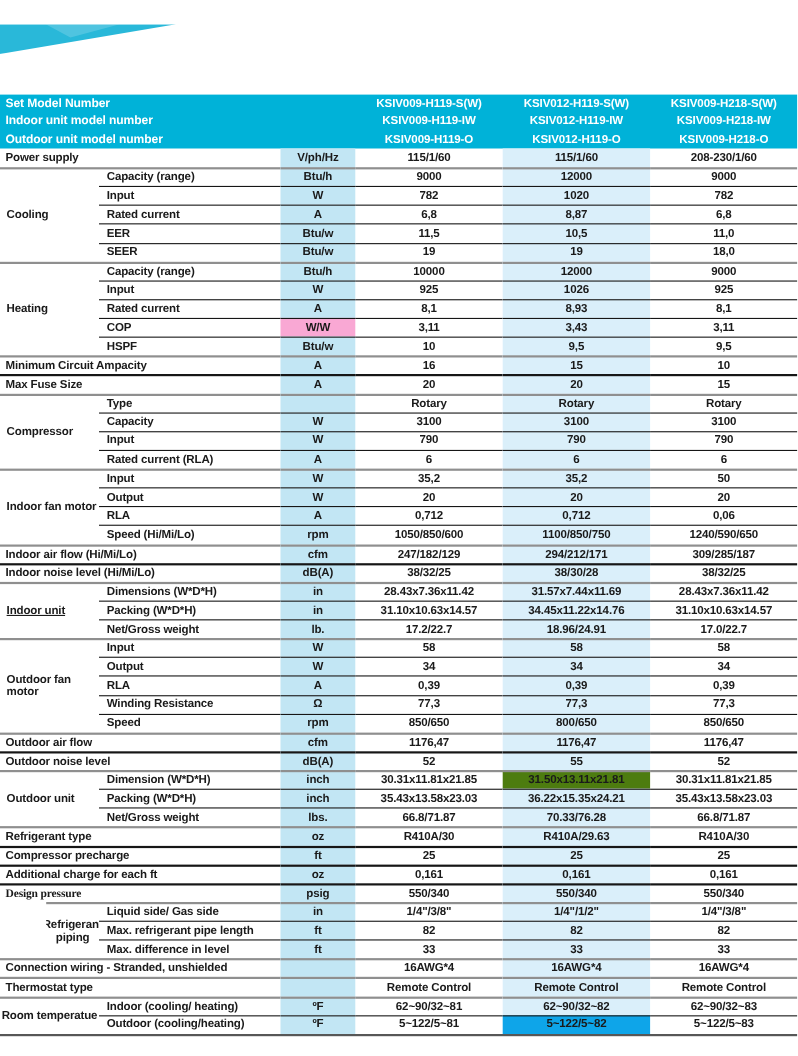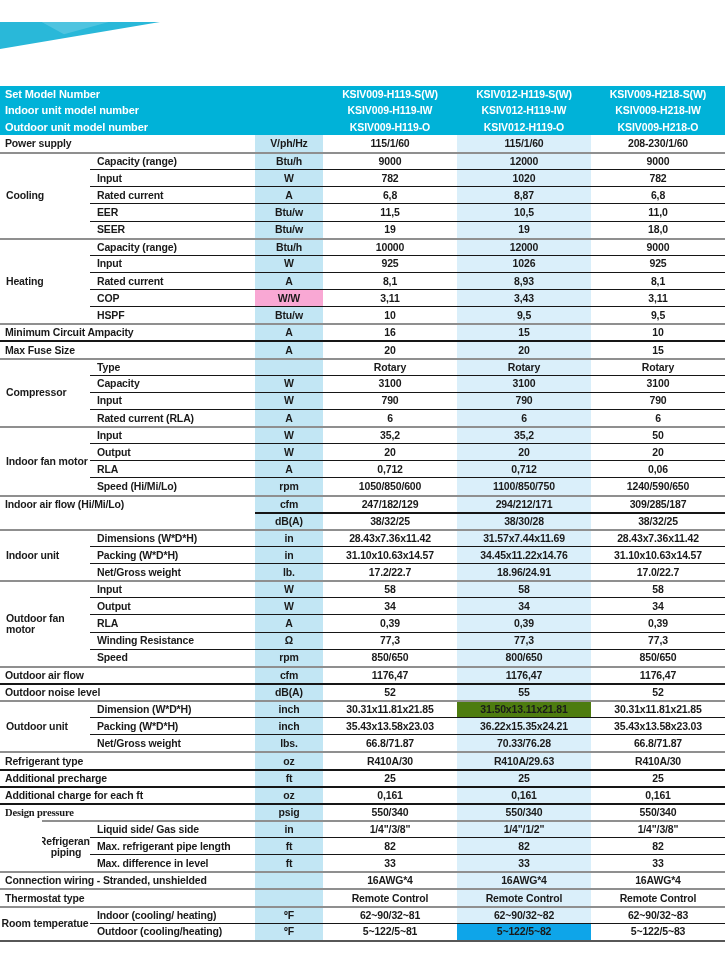--- a/index.html
+++ b/index.html
@@ -183,25 +183,26 @@
         <div class="c l sr" style="grid-row: 21;">Speed (Hi/Mi/Lo)</div>
         <div class="c u sr" style="background: rgb(194, 230, 244); grid-row: 21;">rpm</div>
         <div class="c v4 sr" style="grid-row: 21;">1050/850/600</div>
         <div class="c v5 sr" style="background: rgb(218, 239, 250); grid-row: 21;">1100/850/750</div>
         <div class="c v6 sr" style="grid-row: 21;">1240/590/650</div>
         <div class="c lm sg" style="grid-row: 22;">Indoor air flow (Hi/Mi/Lo)</div>
         <div class="c u sg" style="background: rgb(194, 230, 244); grid-row: 22;">cfm</div>
         <div class="c v4 sg" style="grid-row: 22;">247/182/129</div>
         <div class="c v5 sg" style="background: rgb(218, 239, 250); grid-row: 22;">294/212/171</div>
         <div class="c v6 sg" style="grid-row: 22;">309/285/187</div>
+        <div class="c lm sb" style="grid-row: 23;">Indoor noise level (Hi/Mi/Lo)</div>
         <div class="c u sb" style="background: rgb(194, 230, 244); grid-row: 23;">dB(A)</div>
         <div class="c v4 sb" style="grid-row: 23;">38/32/25</div>
         <div class="c v5 sb" style="background: rgb(218, 239, 250); grid-row: 23;">38/30/28</div>
         <div class="c v6 sb" style="grid-row: 23;">38/32/25</div>
-        <div class="c g sg" style="grid-row: 24 / span 3;">Indoor unit</div>
+        <div class="c g sg" style="grid-row: 24 / span 3; text-decoration: underline;">Indoor unit</div>
         <div class="c l sg" style="grid-row: 24;">Dimensions (W*D*H)</div>
         <div class="c u sg" style="background: rgb(194, 230, 244); grid-row: 24;">in</div>
         <div class="c v4 sg" style="grid-row: 24;">28.43x7.36x11.42</div>
         <div class="c v5 sg" style="background: rgb(218, 239, 250); grid-row: 24;">31.57x7.44x11.69</div>
         <div class="c v6 sg" style="grid-row: 24;">28.43x7.36x11.42</div>
         <div class="c l sr" style="grid-row: 25;">Packing  (W*D*H)</div>
         <div class="c u sr" style="background: rgb(194, 230, 244); grid-row: 25;">in</div>
         <div class="c v4 sr" style="grid-row: 25;">31.10x10.63x14.57</div>
         <div class="c v5 sr" style="background: rgb(218, 239, 250); grid-row: 25;">34.45x11.22x14.76</div>
         <div class="c v6 sr" style="grid-row: 25;">31.10x10.63x14.57</div>
@@ -260,21 +261,21 @@
         <div class="c l sr" style="grid-row: 36;">Net/Gross weight</div>
         <div class="c u sr" style="background: rgb(194, 230, 244); grid-row: 36;">lbs.</div>
         <div class="c v4 sr" style="grid-row: 36;">66.8/71.87</div>
         <div class="c v5 sr" style="background: rgb(218, 239, 250); grid-row: 36;">70.33/76.28</div>
         <div class="c v6 sr" style="grid-row: 36;">66.8/71.87</div>
         <div class="c lm sg" style="grid-row: 37;">Refrigerant type</div>
         <div class="c u sg" style="background: rgb(194, 230, 244); grid-row: 37;">oz</div>
         <div class="c v4 sg" style="grid-row: 37;">R410A/30</div>
         <div class="c v5 sg" style="background: rgb(218, 239, 250); grid-row: 37;">R410A/29.63</div>
         <div class="c v6 sg" style="grid-row: 37;">R410A/30</div>
-        <div class="c lm sb" style="grid-row: 38;">Additional precharge</div>
+        <div class="c lm sb" style="grid-row: 38;">Compressor precharge</div>
         <div class="c u sb" style="background: rgb(194, 230, 244); grid-row: 38;">ft</div>
         <div class="c v4 sb" style="grid-row: 38;">25</div>
         <div class="c v5 sb" style="background: rgb(218, 239, 250); grid-row: 38;">25</div>
         <div class="c v6 sb" style="grid-row: 38;">25</div>
         <div class="c lm sb" style="grid-row: 39;">Additional charge for each ft</div>
         <div class="c u sb" style="background: rgb(194, 230, 244); grid-row: 39;">oz</div>
         <div class="c v4 sb" style="grid-row: 39;">0,161</div>
         <div class="c v5 sb" style="background: rgb(218, 239, 250); grid-row: 39;">0,161</div>
         <div class="c v6 sb" style="grid-row: 39;">0,161</div>
         <div class="c lm sb" style="grid-row: 40; font-family: Liberation Serif, serif;">Design pressure</div>

